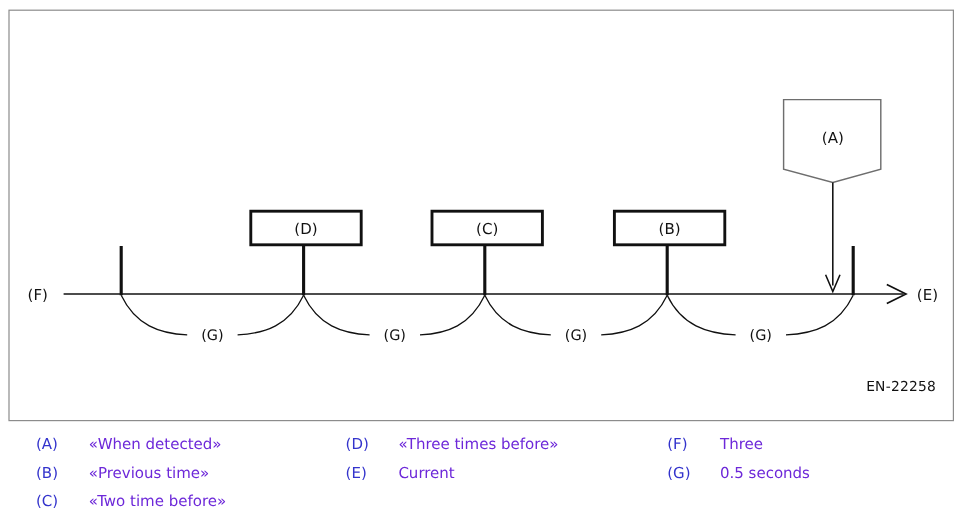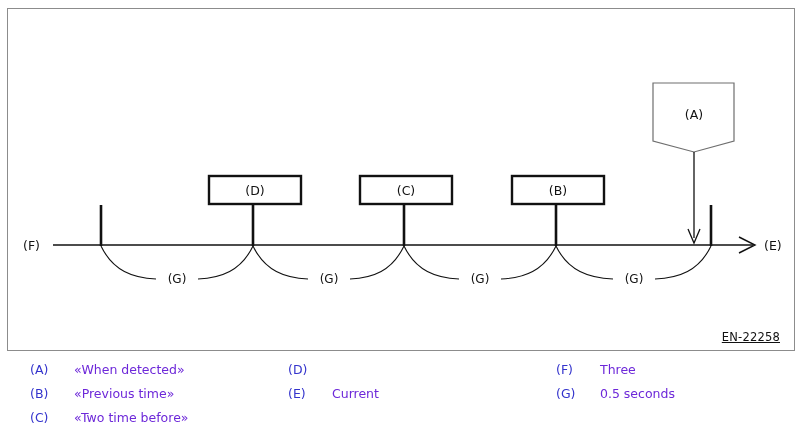--- a/index.html
+++ b/index.html
@@ -33,26 +33,25 @@
   }
   .diagram-svg {
     position: absolute;
     left: 0;
     top: 0;
   }
   
   .figure-code {
     position: absolute;
     right: 14px;
-    bottom: 6px;
+    bottom: 21px;
     font-size: 11.5px;
     color: #111111;
     letter-spacing: 0.2px;
     white-space: nowrap;
-    text-decoration: underline;
   }
   
   .legend {
     position: absolute;
     left: 0;
     top: 358px;
     width: 803px;
     height: 80px;
     color: #3333cc;
     font-size: 12.5px;
@@ -191,20 +190,21 @@
       </div>
       <div class="legend-row">
         <span class="legend-key">(C)</span>
         <span class="legend-text">«Two time before»</span>
       </div>
     </div>
 
     <div class="legend-col c2">
       <div class="legend-row">
         <span class="legend-key">(D)</span>
+        <span class="legend-text">«Three times before»</span>
       </div>
       <div class="legend-row">
         <span class="legend-key">(E)</span>
         <span class="legend-text">Current</span>
       </div>
     </div>
 
     <div class="legend-col c3">
       <div class="legend-row">
         <span class="legend-key">(F)</span>

